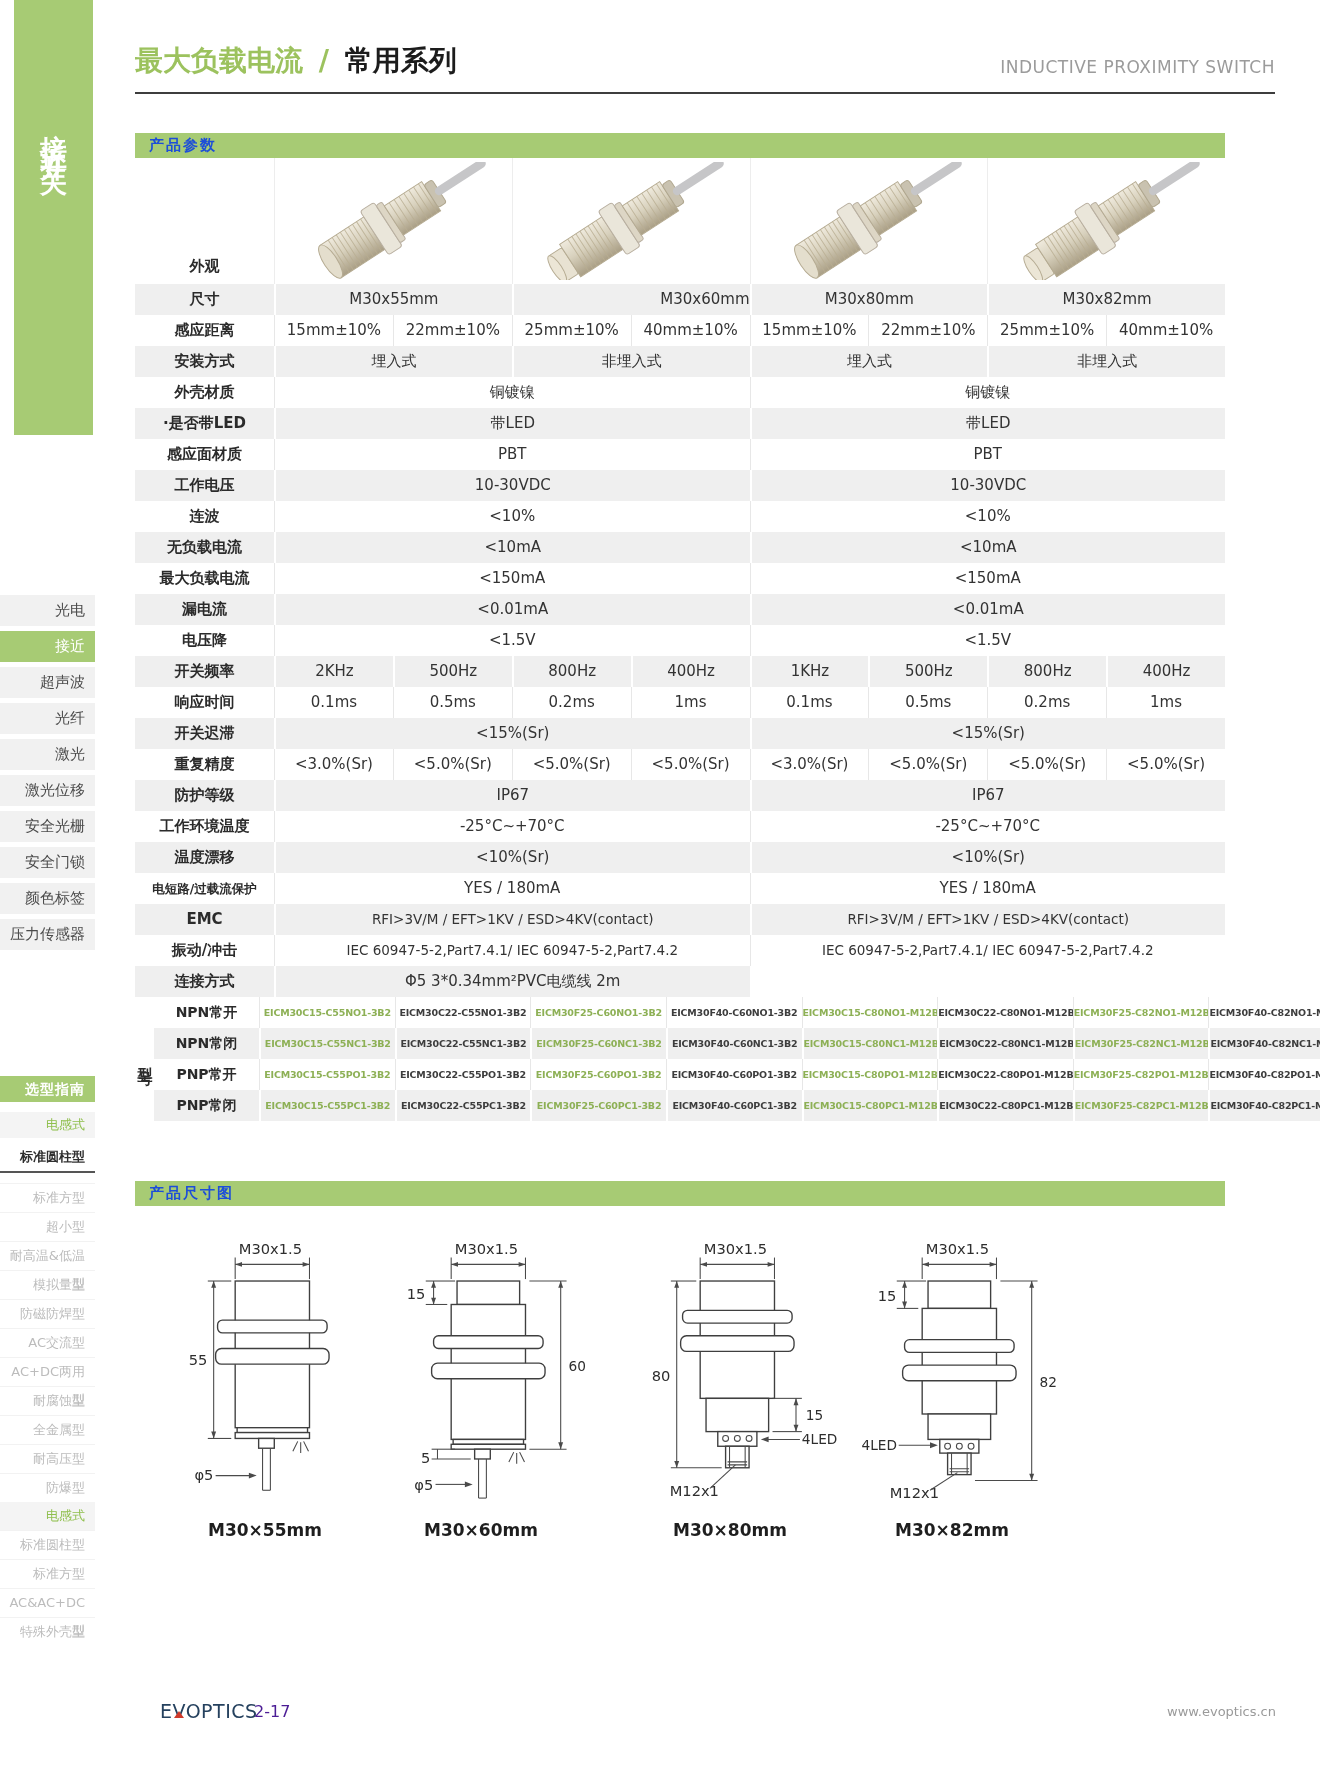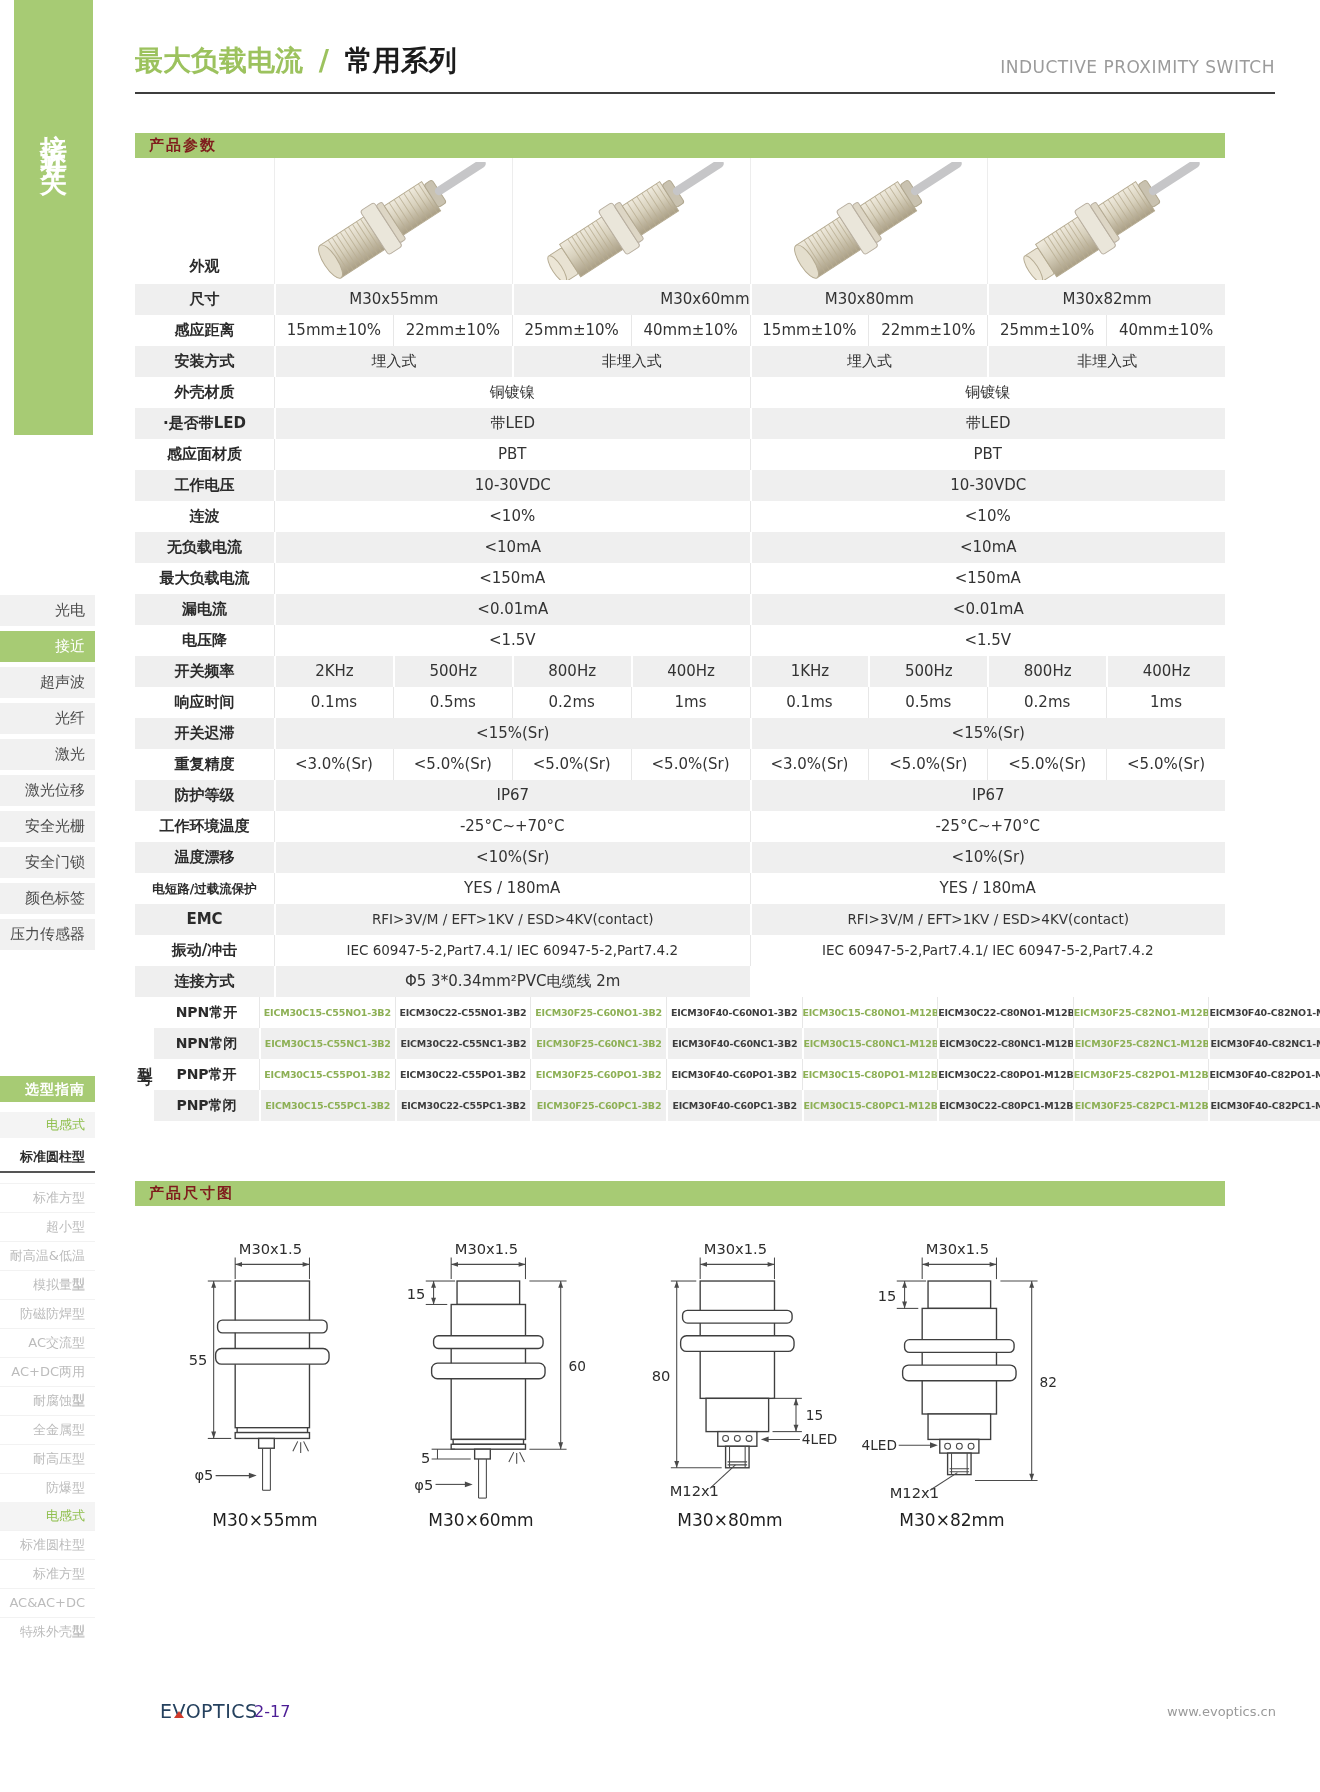--- a/index.html
+++ b/index.html
@@ -27,21 +27,21 @@
   .g-item.g-second{margin-top:5px;margin-bottom:10px}
   
   .page-header{left:135px;top:42px;width:1140px;display:flex;justify-content:space-between;
                align-items:flex-end;border-bottom:2.5px solid #3d3d3d;padding-bottom:12px}
   .title{font-size:28px;font-weight:bold;white-space:nowrap}
   .title .t-green{color:#9cc25e}
   .title .t-sep{color:#9cc25e;font-weight:600;padding:0 6px}
   .title .t-black{color:#1c1c1c}
   .subtitle{font-size:17px;color:#9b9b9b;letter-spacing:.5px;padding-bottom:3px}
   
-  .banner{left:135px;width:1090px;height:25px;background:#a7cb74;color:#7f1d1d;font-size:15px;
+  .banner{left:135px;width:1090px;height:25px;background:#a7cb74;color:#1d4ed8;font-size:15px;
           font-weight:bold;line-height:25px;padding-left:14px;box-sizing:border-box;letter-spacing:2px}
   .banner1{top:133px}.banner2{top:1181px}
   
   .ptable{left:135px;top:158px;width:1090px}
   .arow{display:flex;height:126px;background:#fff}
   .alabel{width:139px;box-sizing:border-box;display:flex;align-items:flex-end;justify-content:center;
           padding-bottom:8px;font-weight:600;font-size:15px;color:#2b2b2b}
   .avals{flex:1;display:flex}
   .acell{width:25%;box-sizing:border-box;border-left:1px solid #ededed;display:flex;align-items:center;justify-content:center}
   .trow{display:flex;height:31px;line-height:31px;font-size:15px}
@@ -64,21 +64,21 @@
          font-weight:600;white-space:nowrap;overflow:hidden}
   .mrow.g .mlabel,.mrow.g .mcell{background:#efefef}
   .mrow.w .mlabel,.mrow.w .mcell{background:#fff}
   .mrow.g .mcell{border-left:2px solid #fff}
   .mrow.w .mcell{border-left:1px solid #e7e7e7}
   .pn-g{color:#8db055}.pn-d{color:#3d3d3d}
   
   .dims-area{left:135px;top:1238px;width:1090px;height:340px}
   .drawing{position:absolute;top:0;width:220px;text-align:center}
   .d1{left:20px}.d2{left:236px}.d3{left:485px}.d4{left:707px}
-  .caption{margin-top:4px;font-size:17px;font-weight:normal;color:#1e1e1e}
+  .caption{margin-top:14px;font-size:17px;font-weight:bold;color:#1e1e1e}
   svg .ln{stroke:#4a4a4a;stroke-width:1.1;fill:none}
   svg .bd{stroke:#3f3f3f;stroke-width:1.4;fill:#fff}
   svg .ar{fill:#4a4a4a;stroke:none}
   svg .dt{font-size:15px;fill:#2e2e2e;text-anchor:middle}
   svg .ds{font-size:14px;fill:#2e2e2e}
   
   .logo{left:160px;top:1700px;font-size:19px;font-weight:400;color:#25415e;letter-spacing:.5px}
   .logo .logo-red{position:absolute;left:14px;bottom:4px;width:0;height:0;border-left:5px solid transparent;
         border-right:5px solid transparent;border-bottom:7px solid #cf3a2b}
   .pageno{left:254px;top:1702px;font-size:16px;color:#4c1d95}

